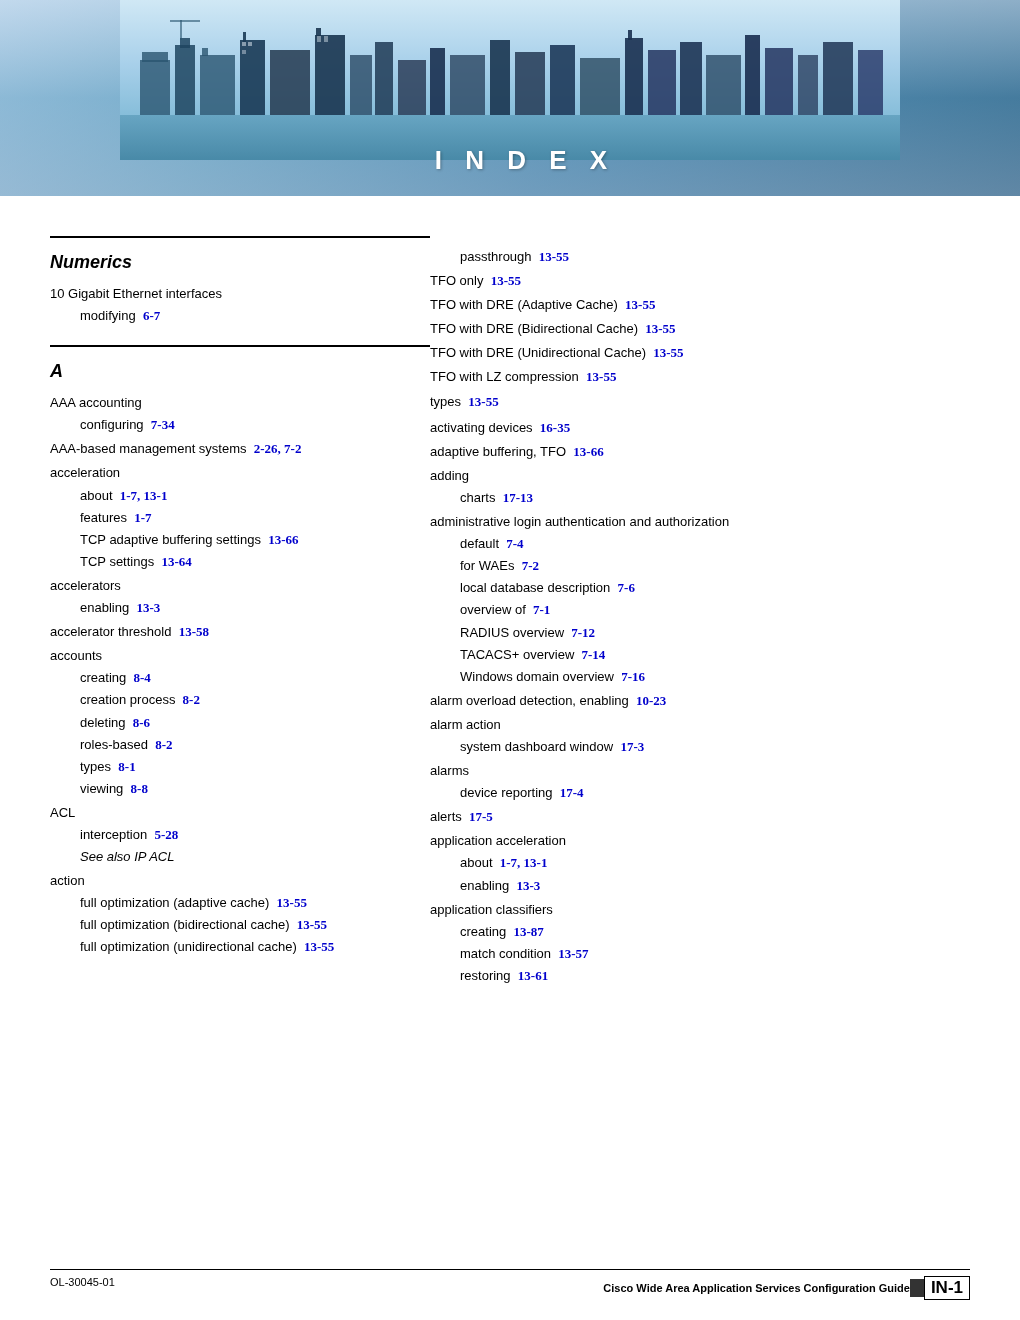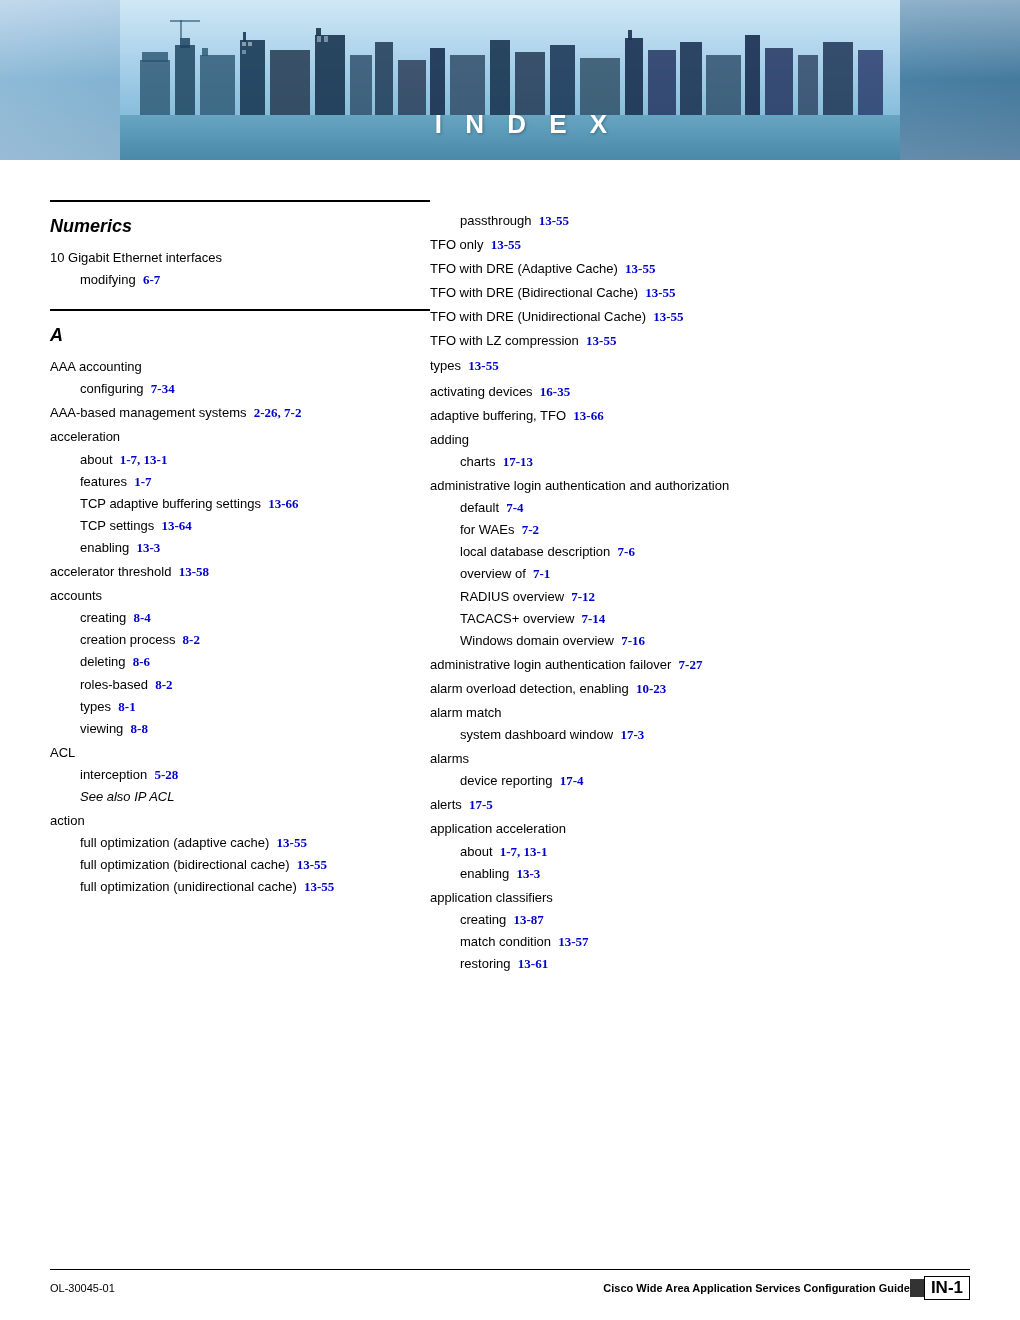--- a/index.html
+++ b/index.html
@@ -9,21 +9,21 @@
       background: #fff;
       font-family: Arial, Helvetica, sans-serif;
       font-size: 13px;
       color: #000;
       position: relative;
     }
 
     
     .header-banner {
       width: 100%;
-      height: 160px;
+      height: 196px;
       background: linear-gradient(135deg, #b8d4e8 0%, #7aafc8 30%, #4a85a8 60%, #2a5a78 100%);
       position: relative;
       display: flex;
       align-items: center;
       justify-content: center;
       overflow: hidden;
       padding-left: 30px;
     }
     .header-banner::before {
       content: '';
@@ -101,21 +101,20 @@
     }
 
     
     .footer {
       position: absolute;
       bottom: 20px;
       left: 50px;
       right: 50px;
       display: flex;
       justify-content: space-between;
-      align-items: center;
       border-top: 1px solid #000;
       padding-top: 6px;
       font-size: 11px;
     }
     .footer-left {
       font-size: 11px;
     }
     .footer-right {
       display: flex;
       align-items: center;
@@ -211,20 +210,21 @@
       <div class="section-header">A</div>
 
       <div class="index-entry top-level">AAA accounting</div>
       <div class="index-entry sub-level">configuring &nbsp;<a class="page-ref" href="#">7-34</a></div>
       <div class="index-entry top-level">AAA-based management systems &nbsp;<a class="page-ref" href="#">2-26, 7-2</a></div>
       <div class="index-entry top-level">acceleration</div>
       <div class="index-entry sub-level">about &nbsp;<a class="page-ref" href="#">1-7, 13-1</a></div>
       <div class="index-entry sub-level">features &nbsp;<a class="page-ref" href="#">1-7</a></div>
       <div class="index-entry sub-level">TCP adaptive buffering settings &nbsp;<a class="page-ref" href="#">13-66</a></div>
       <div class="index-entry sub-level">TCP settings &nbsp;<a class="page-ref" href="#">13-64</a></div>
+      <div class="index-entry top-level">accelerators</div>
       <div class="index-entry sub-level">enabling &nbsp;<a class="page-ref" href="#">13-3</a></div>
       <div class="index-entry top-level">accelerator threshold &nbsp;<a class="page-ref" href="#">13-58</a></div>
       <div class="index-entry top-level">accounts</div>
       <div class="index-entry sub-level">creating &nbsp;<a class="page-ref" href="#">8-4</a></div>
       <div class="index-entry sub-level">creation process &nbsp;<a class="page-ref" href="#">8-2</a></div>
       <div class="index-entry sub-level">deleting &nbsp;<a class="page-ref" href="#">8-6</a></div>
       <div class="index-entry sub-level">roles-based &nbsp;<a class="page-ref" href="#">8-2</a></div>
       <div class="index-entry sub-level">types &nbsp;<a class="page-ref" href="#">8-1</a></div>
       <div class="index-entry sub-level">viewing &nbsp;<a class="page-ref" href="#">8-8</a></div>
       <div class="index-entry top-level">ACL</div>
@@ -249,23 +249,22 @@
       <div class="index-entry top-level">adding</div>
       <div class="index-entry sub-level">charts &nbsp;<a class="page-ref" href="#">17-13</a></div>
       <div class="index-entry top-level">administrative login authentication and authorization</div>
       <div class="index-entry sub-level">default &nbsp;<a class="page-ref" href="#">7-4</a></div>
       <div class="index-entry sub-level">for WAEs &nbsp;<a class="page-ref" href="#">7-2</a></div>
       <div class="index-entry sub-level">local database description &nbsp;<a class="page-ref" href="#">7-6</a></div>
       <div class="index-entry sub-level">overview of &nbsp;<a class="page-ref" href="#">7-1</a></div>
       <div class="index-entry sub-level">RADIUS overview &nbsp;<a class="page-ref" href="#">7-12</a></div>
       <div class="index-entry sub-level">TACACS+ overview &nbsp;<a class="page-ref" href="#">7-14</a></div>
       <div class="index-entry sub-level">Windows domain overview &nbsp;<a class="page-ref" href="#">7-16</a></div>
-      <div class="index-entry top-level">administrative login authentication failover &nbsp;<a class="page-ref" href="#">7-27</a></div>
       <div class="index-entry top-level">alarm overload detection, enabling &nbsp;<a class="page-ref" href="#">10-23</a></div>
-      <div class="index-entry top-level">alarm match</div>
+      <div class="index-entry top-level">alarm action</div>
       <div class="index-entry sub-level">system dashboard window &nbsp;<a class="page-ref" href="#">17-3</a></div>
       <div class="index-entry top-level">alarms</div>
       <div class="index-entry sub-level">device reporting &nbsp;<a class="page-ref" href="#">17-4</a></div>
       <div class="index-entry top-level">alerts &nbsp;<a class="page-ref" href="#">17-5</a></div>
       <div class="index-entry top-level">application acceleration</div>
       <div class="index-entry sub-level">about &nbsp;<a class="page-ref" href="#">1-7, 13-1</a></div>
       <div class="index-entry sub-level">enabling &nbsp;<a class="page-ref" href="#">13-3</a></div>
       <div class="index-entry top-level">application classifiers</div>
       <div class="index-entry sub-level">creating &nbsp;<a class="page-ref" href="#">13-87</a></div>
       <div class="index-entry sub-level">match condition &nbsp;<a class="page-ref" href="#">13-57</a></div>

